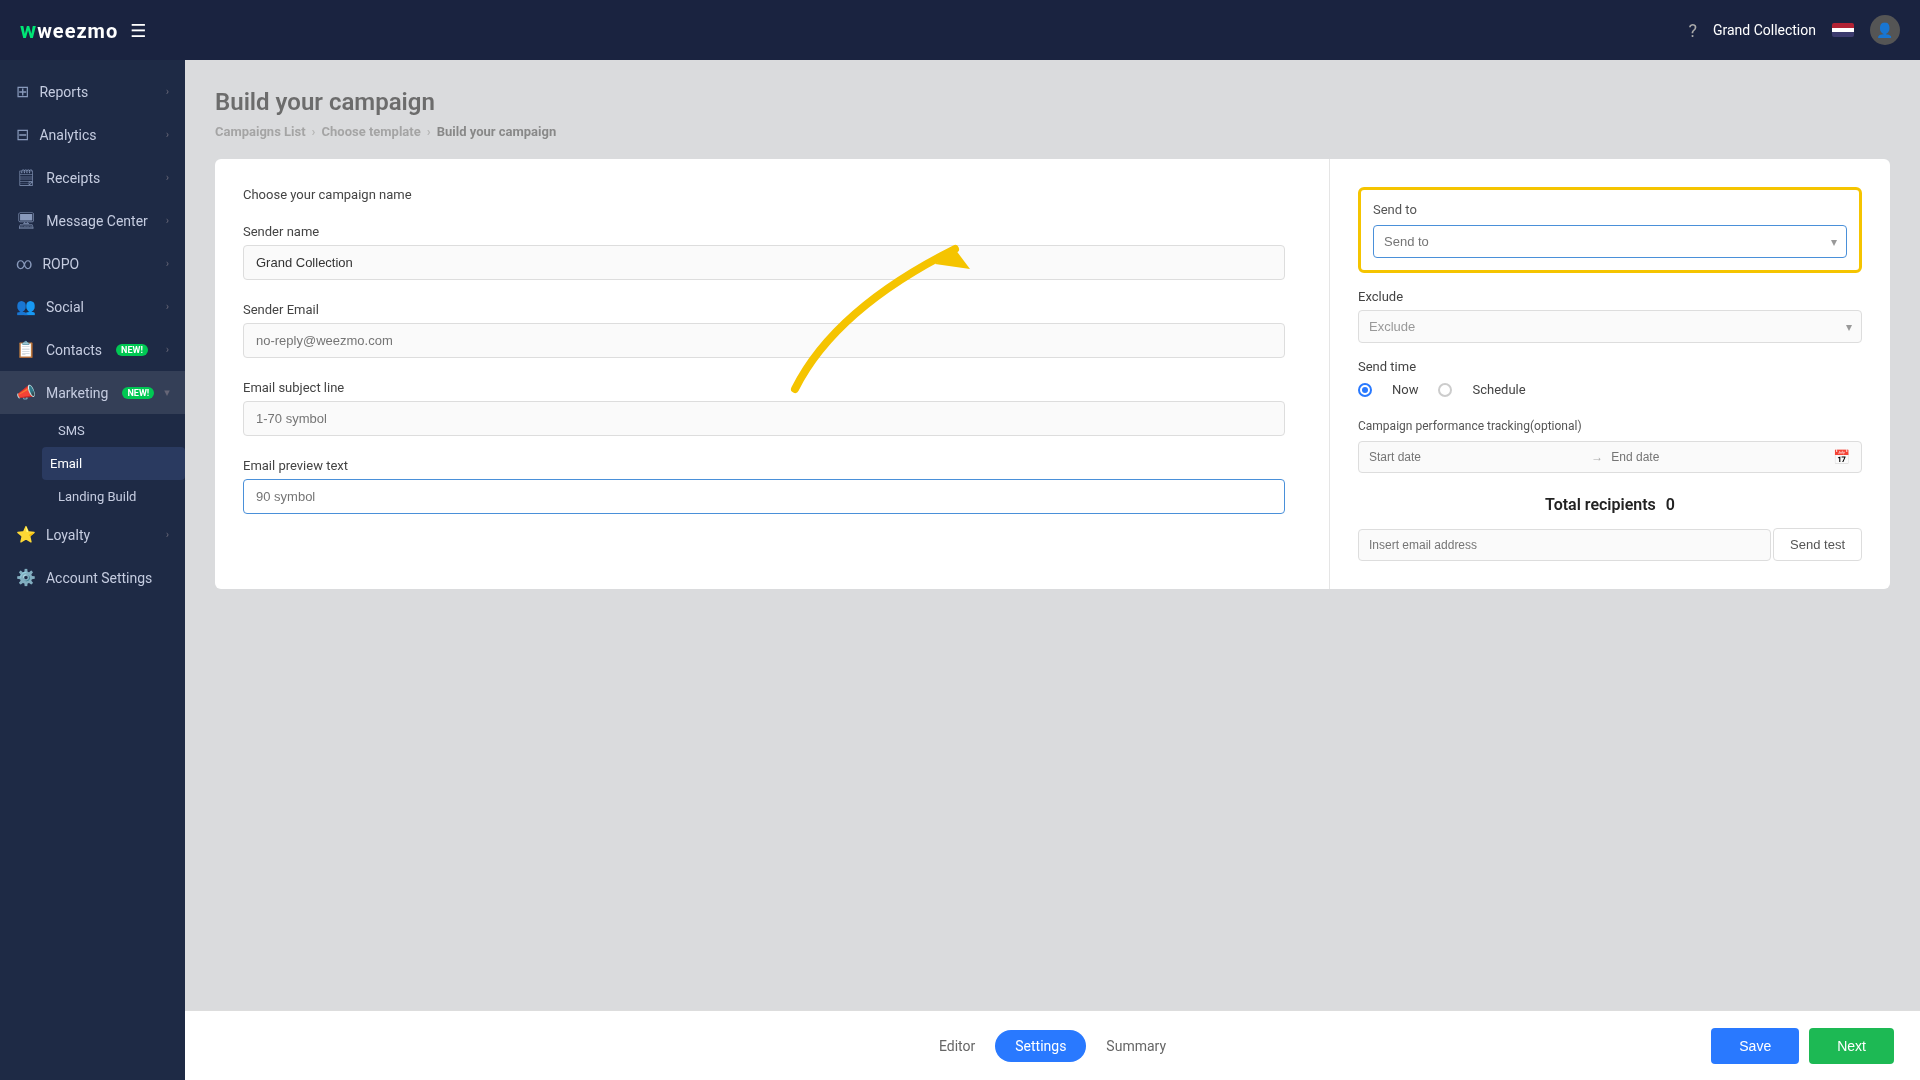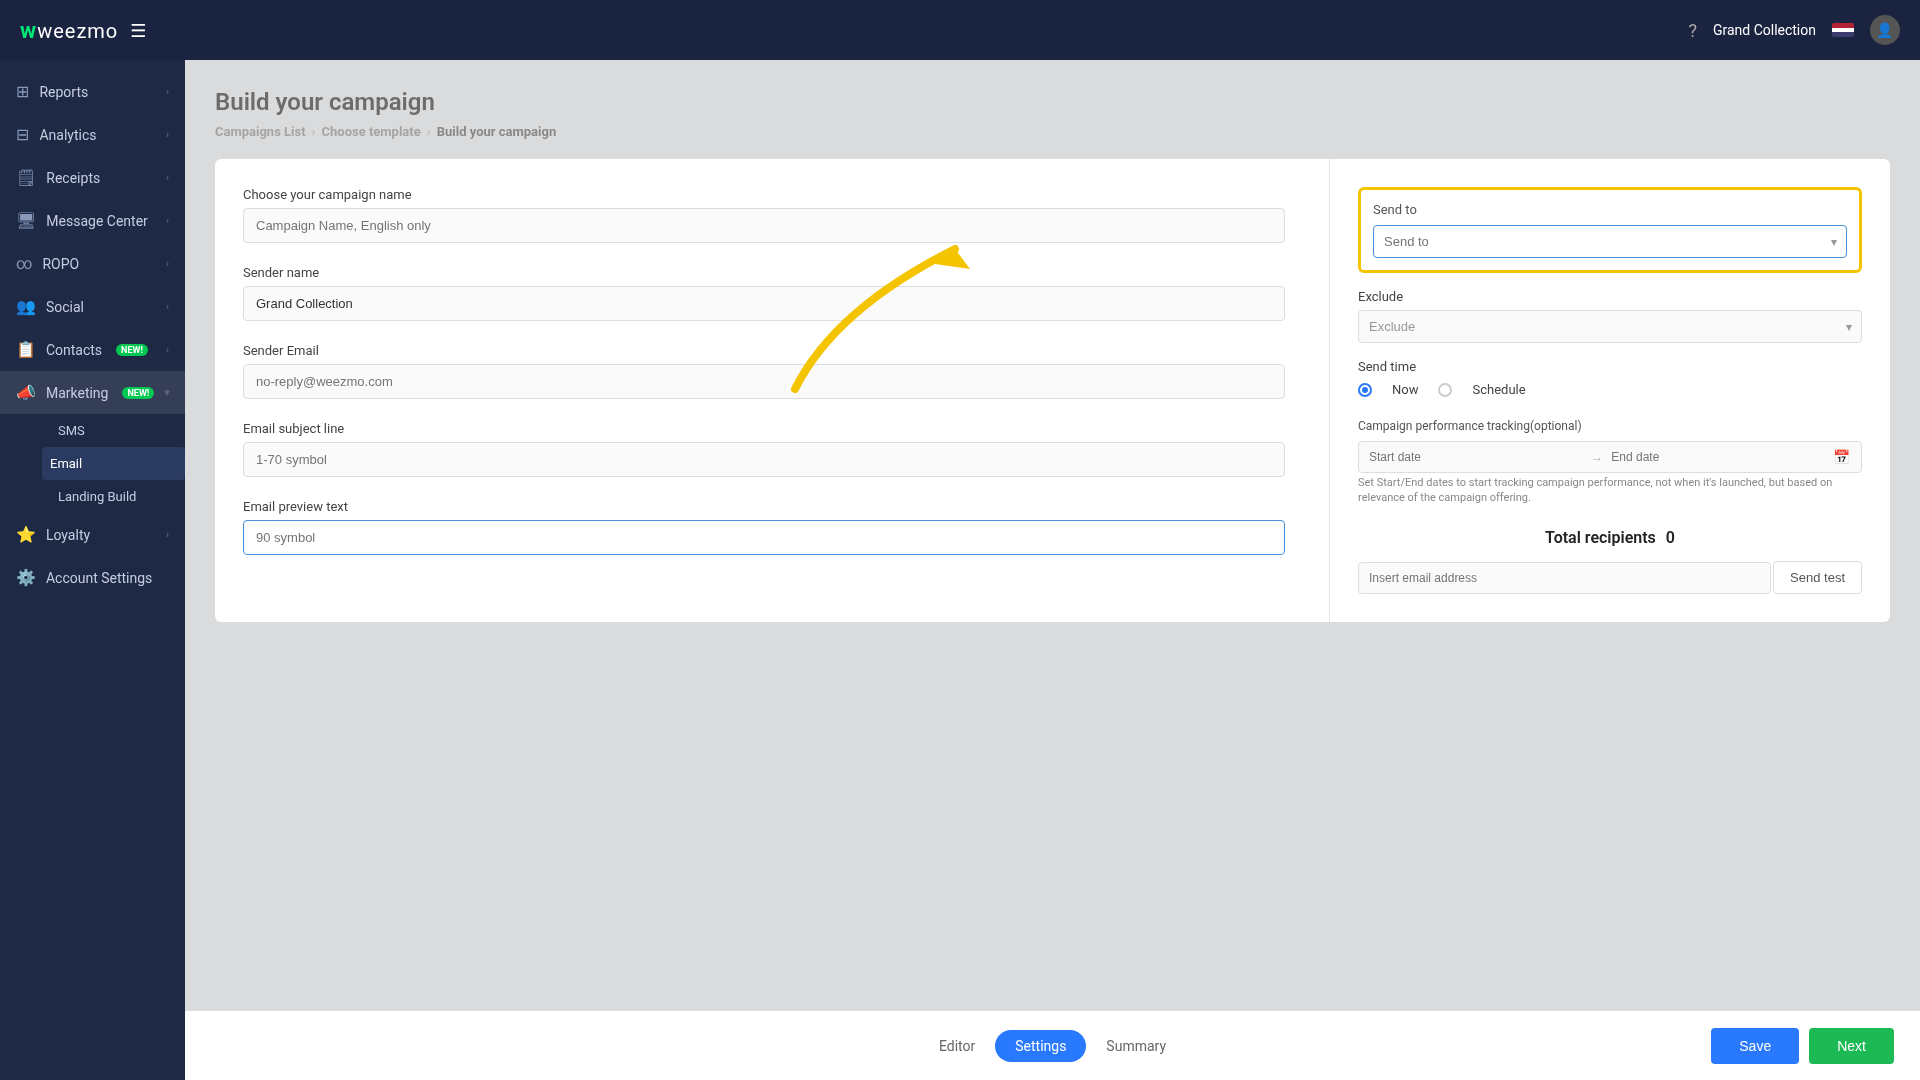--- a/index.html
+++ b/index.html
@@ -289,21 +289,21 @@
 
     .perf-label { font-size: 12px; color: #555; margin-bottom: 8px; display: block; }
     .date-range {
       display: flex;
       align-items: center;
       gap: 8px;
       border: 1px solid #ddd;
       border-radius: 4px;
       padding: 7px 10px;
       background: #fafafa;
-      margin-bottom: 2px;
+      margin-bottom: 12px;
     }
     .date-range input {
       border: none;
       background: transparent;
       font-size: 12px;
       color: #999;
       outline: none;
       flex: 1;
     }
     .date-arrow { color: #aaa; font-size: 12px; }
@@ -413,21 +413,21 @@
       pointer-events: none;
       z-index: 5;
     }
     .campaign-container { z-index: 6; position: relative; }
   </style>
 </head>
 <body>
 
 <div class="navbar">
   <span class="navbar-logo">
-    <span style="color:#00e676">w</span><span style="color:#fff;font-size:20px;font-weight:400;letter-spacing:1px">weezmo</span>
+    <span style="color:#00e676">w</span><span style="color:#fff;font-size:20px;font-weight:700;letter-spacing:1px">weezmo</span>
   </span>
   <span class="navbar-hamburger">☰</span>
   <div class="navbar-right">
     <span class="navbar-help">?</span>
     <span class="navbar-collection">Grand Collection</span>
     <div class="navbar-flag"></div>
     <div class="navbar-avatar">
       <span>👤</span>
     </div>
   </div>
@@ -513,21 +513,20 @@
   <div class="campaign-container">
 
     <svg class="arrow-annotation" viewBox="0 0 280 240" xmlns="http://www.w3.org/2000/svg">
       <path d="M 20 200 Q 60 120 180 60" stroke="#f5c400" stroke-width="8" fill="none" stroke-linecap="round"></path>
       <polygon points="180,60 160,75 195,80" fill="#f5c400"></polygon>
     </svg>
 
     <div class="left-panel">
       <div class="form-group">
         <label class="form-label">Choose your campaign name</label>
-        <input class="form-input" type="text" placeholder="Campaign Name, English only" style="">
       </div>
       <div class="form-group">
         <label class="form-label">Sender name</label>
         <input class="form-input" type="text" value="Grand Collection" placeholder="Grand Collection" style="">
       </div>
       <div class="form-group">
         <label class="form-label">Sender Email</label>
         <input class="form-input" type="email" placeholder="no-reply@weezmo.com" style="">
       </div>
       <div class="form-group">
@@ -577,21 +576,20 @@
       </div>
 
       <div class="form-group">
         <label class="perf-label">Campaign performance tracking(optional)</label>
         <div class="date-range">
           <input type="text" placeholder="Start date" style="">
           <span class="date-arrow">→</span>
           <input type="text" placeholder="End date" style="">
           <span class="date-icon">📅</span>
         </div>
-        <p class="perf-desc">Set Start/End dates to start tracking campaign performance, not when it's launched, but based on relevance of the campaign offering.</p>
       </div>
 
       <div class="total-recipients">
         <span>Total recipients</span>
         <span style="margin-left:6px">0</span>
       </div>
 
       <div class="send-test-row">
         <input class="send-test-input" type="email" placeholder="Insert email address" style="">
         <button class="send-test-btn">Send test</button>

